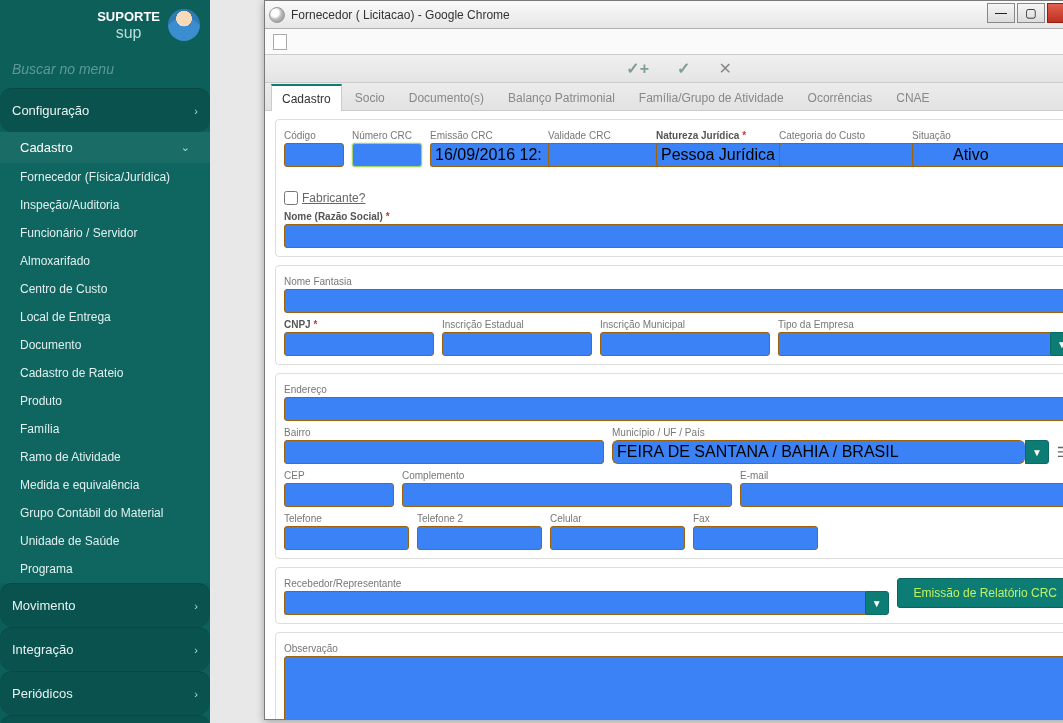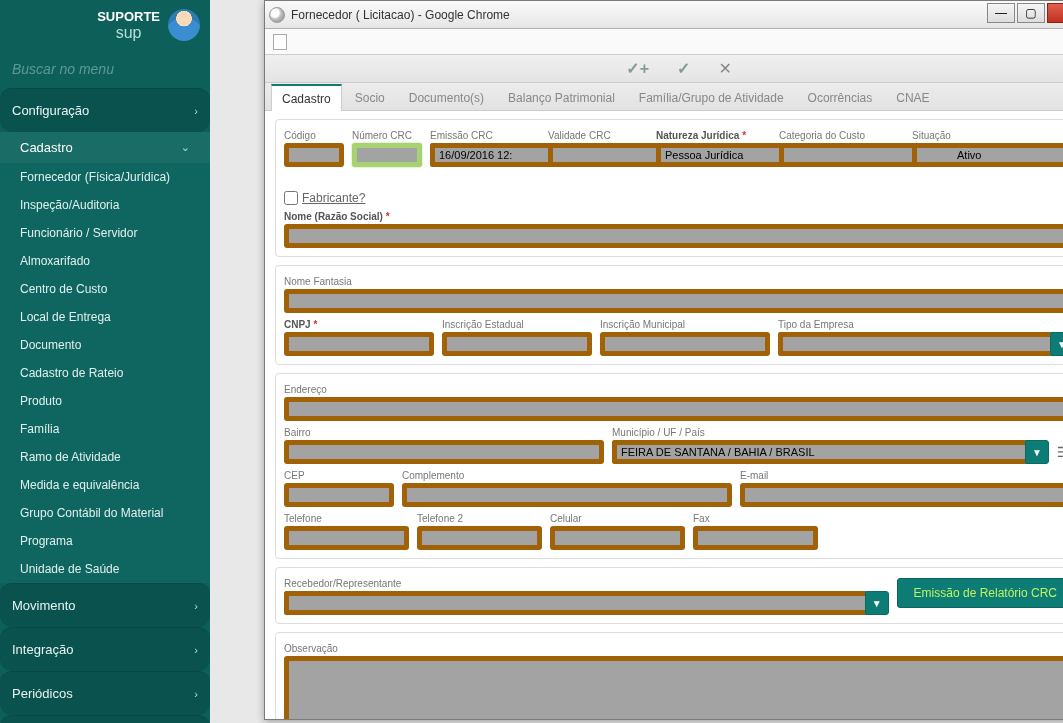--- a/index.html
+++ b/index.html
@@ -42,21 +42,21 @@
 .tab { padding: 6px 10px 5px; color: #888; cursor: pointer; border: 1px solid transparent; border-bottom: none; margin-right: 2px; position: relative; top: 1px; background: transparent; }
 .tab.active { color: #333; background: #fff; border-color: #ccc; border-top: 2px solid #0d7c74; }
 
 .form-body { flex: 1; overflow-y: auto; padding: 8px 10px; font-size: 12px; color: #666; background: #fff; }
 .fieldset { border: 1px solid #ddd; border-radius: 4px; padding: 4px 8px 8px; margin-bottom: 8px; }
 .row { display: flex; gap: 8px; margin-top: 6px; flex-wrap: wrap; }
 .field { display: flex; flex-direction: column; }
 .field label { font-size: 10px; color: #777; margin-bottom: 2px; white-space: nowrap; }
 .field label.req::after { content: " *"; color: #c33; }
 .field label.bold { font-weight: bold; color: #555; }
-.inp { height: 24px; border: 5px solid #a16207; border-radius: 3px; padding: 2px 4px; font-size: 11px; background: #a3a3a3; }
+.inp { height: 24px; border: 1px solid #a16207; border-radius: 3px; padding: 2px 4px; font-size: 16px; background: #3b82f6; }
 .inp.focus { border-color: #a6d26f; box-shadow: 0 0 2px #a6d26f; }
 .sel { display: flex; }
 .sel .inp { border-top-right-radius: 0; border-bottom-right-radius: 0; border-right: none; }
 .sel .arrow, .mini-btn { width: 24px; height: 24px; background: #0d7c74; border: 1px solid #0b6a63; border-radius: 0 3px 3px 0; display: flex; align-items: center; justify-content: center; color: #fff; font-size: 10px; cursor: pointer; }
 .cal-btn { width: 24px; height: 24px; border: 1px solid #c2c2c2; border-left: none; background: #f3f3f3; display: flex; align-items: center; justify-content: center; font-size: 12px; cursor: pointer; }
 .checkbox-wrap { display: flex; align-items: center; margin-top: 16px; text-decoration: underline; }
 .checkbox-wrap input { width: 14px; height: 14px; margin-right: 4px; }
 
 .btn-primary { background: #0d7c74; color: #bef264; border: 1px solid #0a655e; border-radius: 3px; padding: 7px 16px; font-size: 12px; cursor: pointer; }
 
@@ -92,22 +92,22 @@
   <div class="sub-item">Almoxarifado</div>
   <div class="sub-item">Centro de Custo</div>
   <div class="sub-item">Local de Entrega</div>
   <div class="sub-item">Documento</div>
   <div class="sub-item">Cadastro de Rateio</div>
   <div class="sub-item">Produto</div>
   <div class="sub-item">Família</div>
   <div class="sub-item">Ramo de Atividade</div>
   <div class="sub-item">Medida e equivalência</div>
   <div class="sub-item">Grupo Contábil do Material</div>
+  <div class="sub-item">Unidade de Saúde</div>
   <div class="sub-item">Programa</div>
-  <div class="sub-item">Unidade de Saúde</div>
   <div class="nav-group main">
       <span>Movimento</span>
       <span class="chev">›</span>
     </div>
   <div class="nav-group main">
       <span>Integração</span>
       <span class="chev">›</span>
     </div>
   <div class="nav-group main">
       <span>Periódicos</span>
@@ -251,21 +251,21 @@
         </div>
       <div class="row">
         <div class="field" style="width:320px">
             <label>Bairro</label>
             <input class="inp" style="">
           </div>
         <div class="field" style="flex:1">
             <label>Município / UF / País</label>
           <div style="display:flex">
             <div class="sel" style="flex:1">
-                <input class="inp" style="flex: 1 1 0%;" value="FEIRA DE SANTANA / BAHIA / BRASIL">
+                <input class="inp" style="flex: 1 1 0%; border-radius: 6px;" value="FEIRA DE SANTANA / BAHIA / BRASIL">
                 <div class="arrow">▼</div>
               </div>
             <div class="list-icon">☰</div>
           </div>
         </div>
       </div>
       <div class="row">
         <div class="field" style="width:110px">
             <label>CEP</label>
             <input class="inp" style="">

